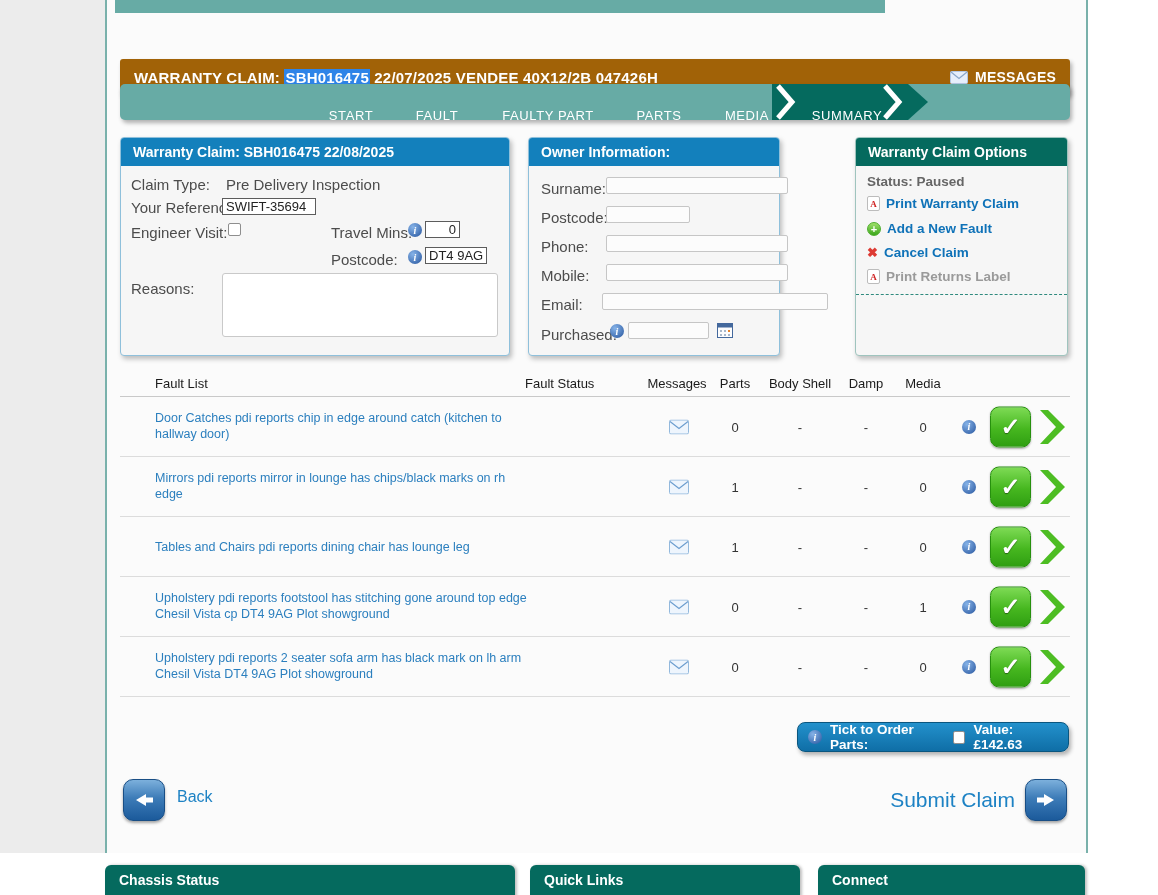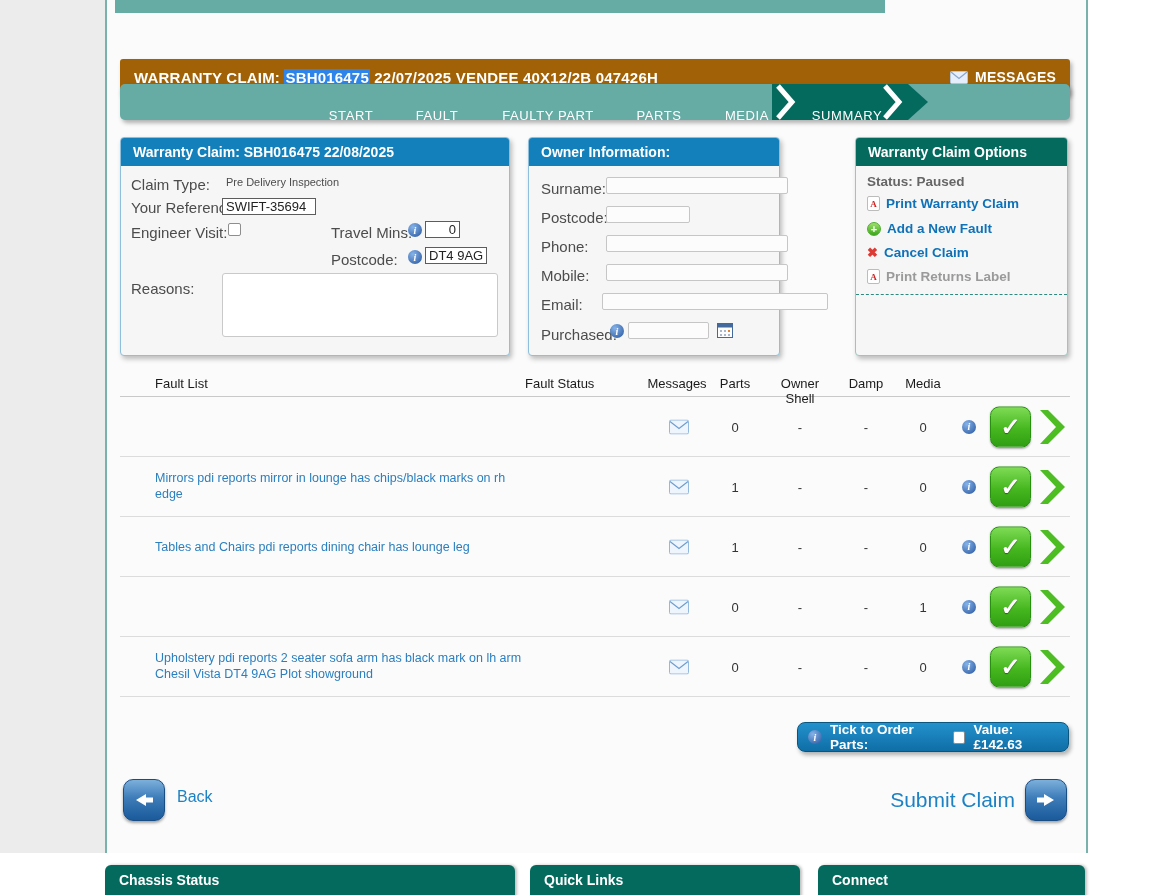--- a/index.html
+++ b/index.html
@@ -37,21 +37,21 @@
   .panel { position:absolute; border-radius:4px; box-shadow:2px 3px 5px rgba(0,0,0,.25); background:#f6f6f6; }
   .panel-hd { height:28px; line-height:28px; color:#fff; font-weight:bold; font-size:14px; padding:0 12px;
               border-radius:3px 3px 0 0; }
   .hd-blue { background:#1380bc; }
   .hd-teal { background:#056a5e; }
   #claim-panel { left:120px; top:137px; width:390px; height:219px; border:1px solid #8fc0db; }
   #owner-panel { left:528px; top:137px; width:252px; height:219px; border:1px solid #8fc0db; }
   #options-panel { left:855px; top:137px; width:213px; height:219px; border:1px solid #9fc4be; }
 
   .flabel { position:absolute; font-size:15px; color:#4c4c4c; }
-  .fvalue { position:absolute; font-size:11px; color:#4c4c4c; }
+  .fvalue { position:absolute; font-size:15px; color:#4c4c4c; }
   .tinput { position:absolute; height:17px; border:1px solid #5c5c5c; background:#fff; font-size:13px;
             font-family:"Liberation Sans", sans-serif; padding:0 3px; color:#222; }
   .ginput { position:absolute; height:17px; border:1px solid #c6c6c6; background:#fcfcfc; border-radius:2px;
             font-size:13px; font-family:"Liberation Sans", sans-serif; padding:0 3px; color:#666; }
   .cbox { position:absolute; width:13px; height:13px; background:#fff; border:1px solid #8e8e8e;
           border-radius:2px; cursor:pointer; }
   #reasons-ta { position:absolute; left:101px; top:135px; width:276px; height:64px; border:1px solid #c9c9c9;
                 border-radius:3px; background:#fff; resize:none; }
   .info-icon { display:inline-flex; width:14px; height:14px; border-radius:50%;
                background:radial-gradient(circle at 35% 30%, #86b3e8, #3e6cb0 75%);
@@ -222,26 +222,28 @@
     </div>
     <div id="opt-dash"></div>
   </div>
 
   <div class="abs" id="fault-table">
     <div id="ft-header">
       <span class="fth" style="left:35px">Fault List</span>
       <span class="fth" style="left:405px">Fault Status</span>
       <span class="fth" style="left:522px; width:70px; text-align:center">Messages</span>
       <span class="fth" style="left:590px; width:50px; text-align:center">Parts</span>
-      <span class="fth" style="left:645px; width:70px; text-align:center">Owner Shell</span>
+      <span class="fth" style="left:645px; width:70px; text-align:center">Body Shell</span>
       <span class="fth" style="left:716px; width:60px; text-align:center">Damp</span>
       <span class="fth" style="left:773px; width:60px; text-align:center">Media</span>
     </div>
 
     <div class="ft-row">
+      <span class="ft-text">Door Catches pdi reports chip in edge around catch (kitchen to
+hallway door)</span>
       <svg class="ft-env" width="20" height="15" viewBox="0 0 20 15">
           <rect x="0.5" y="0.5" width="19" height="14" rx="1.5" fill="#eef5fd" stroke="#93b9dd"></rect>
           <path d="M1 2 L10 9 L19 2" stroke="#6d9ecf" fill="none" stroke-width="1.2"></path>
         </svg>
       <span class="ft-cell c-parts">0</span>
       <span class="ft-cell c-body">-</span>
       <span class="ft-cell c-damp">-</span>
       <span class="ft-cell c-media">0</span>
       <span class="info-icon ft-info">i</span>
       <div class="ft-check">✓</div>
@@ -279,20 +281,22 @@
       <span class="ft-cell c-damp">-</span>
       <span class="ft-cell c-media">0</span>
       <span class="info-icon ft-info">i</span>
       <div class="ft-check">✓</div>
       <svg class="ft-arrow" width="30" height="38" viewBox="0 0 30 38">
           <path d="M3 2 L19 19 L3 36 L11 36 L28 19 L11 2 Z" fill="#4dbd23"></path>
         </svg>
     </div>
 
     <div class="ft-row">
+      <span class="ft-text">Upholstery pdi reports footstool has stitching gone around top edge
+Chesil Vista cp DT4 9AG Plot showground</span>
       <svg class="ft-env" width="20" height="15" viewBox="0 0 20 15">
           <rect x="0.5" y="0.5" width="19" height="14" rx="1.5" fill="#eef5fd" stroke="#93b9dd"></rect>
           <path d="M1 2 L10 9 L19 2" stroke="#6d9ecf" fill="none" stroke-width="1.2"></path>
         </svg>
       <span class="ft-cell c-parts">0</span>
       <span class="ft-cell c-body">-</span>
       <span class="ft-cell c-damp">-</span>
       <span class="ft-cell c-media">1</span>
       <span class="info-icon ft-info">i</span>
       <div class="ft-check">✓</div>

